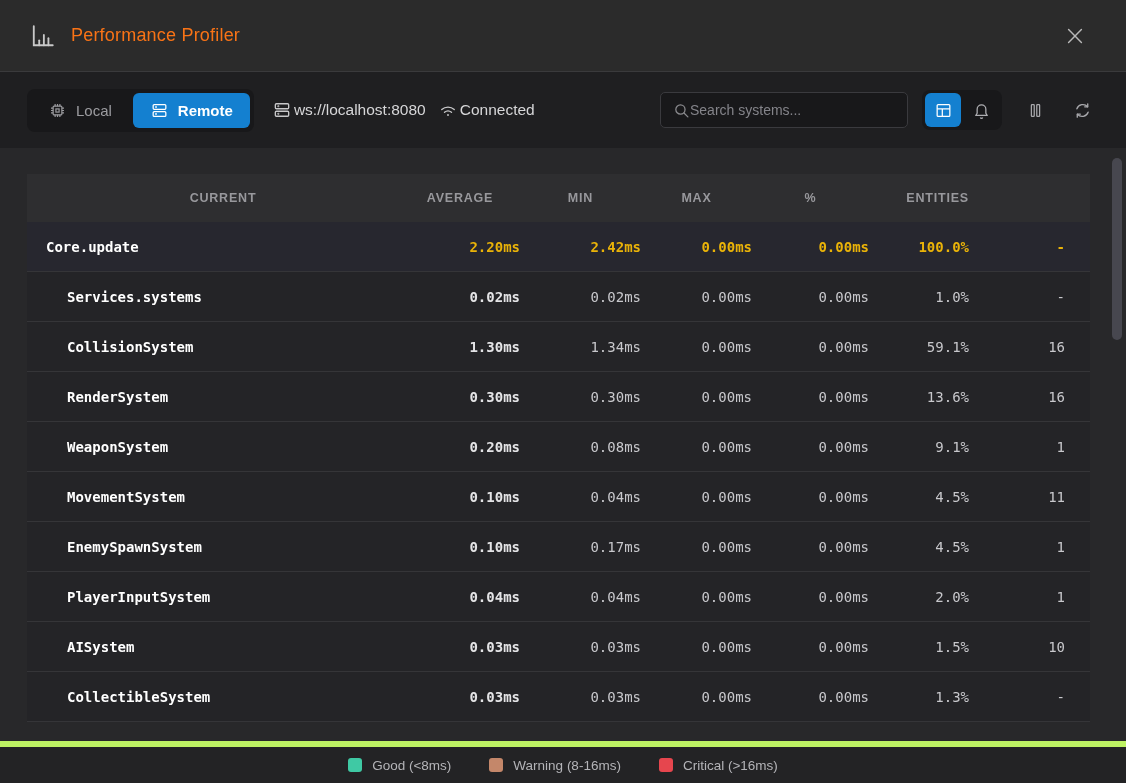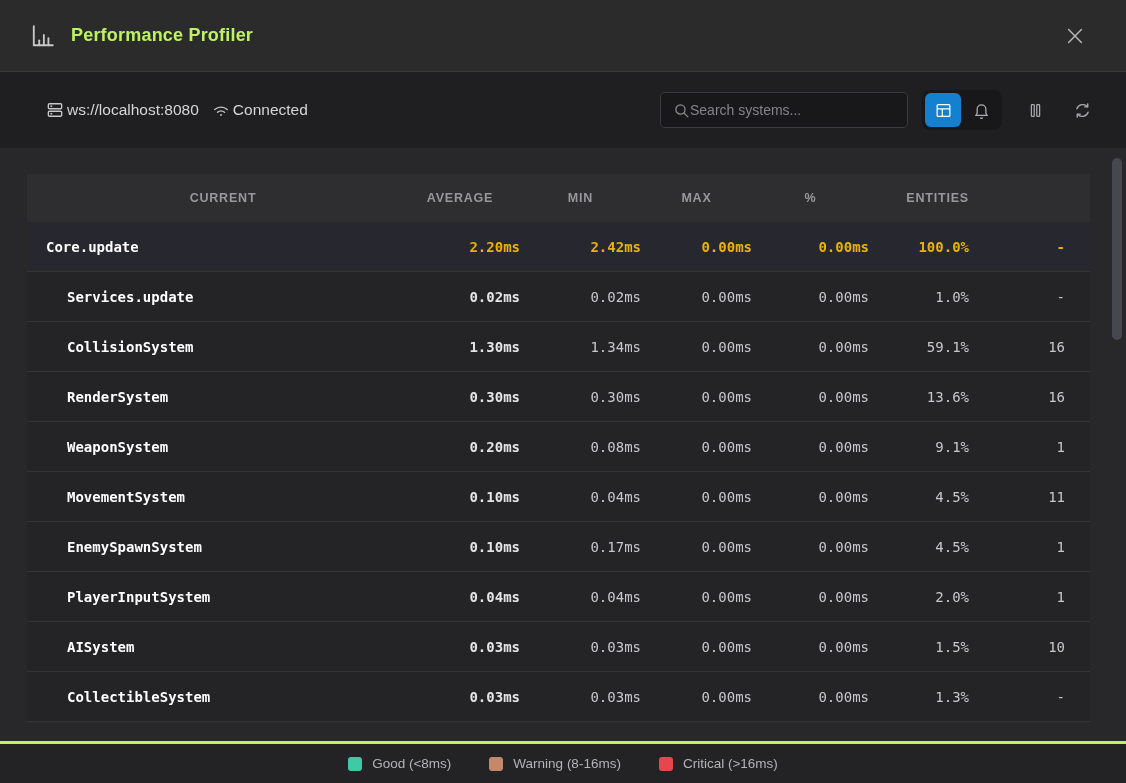--- a/index.html
+++ b/index.html
@@ -14,22 +14,22 @@
 
   
   .titlebar {
     height:72px; flex:0 0 72px;
     background:#2b2b2b;
     border-bottom:1px solid #3a3a3c;
     display:flex; align-items:center;
     padding:0 36px 0 30px;
   }
   .titlebar .app-title {
-    margin-left:15px; font-size:18px; font-weight:700;
-    color:#bef264; letter-spacing:.2px;
+    margin-left:15px; font-size:18px; font-weight:400;
+    color:#f97316; letter-spacing:.2px;
   }
   .close-btn {
     margin-left:auto; background:transparent; border:none; cursor:pointer;
     width:30px; height:30px; display:flex; align-items:center; justify-content:center;
   }
 
   
   .toolbar {
     height:76px; flex:0 0 76px;
     background:#1f1f21;
@@ -114,21 +114,21 @@
 
   .scrollbar-thumb {
     position:absolute; right:4px; top:10px;
     width:10px; height:182px;
     background:#47474f; border-radius:5px; cursor:pointer;
   }
 
   
   .footer {
     height:42px; flex:0 0 42px;
-    background:#232325; border-top:3px solid #bef264;
+    background:#232325; border-top:6px solid #bef264;
     display:flex; align-items:center; justify-content:center; gap:38px;
   }
   .legend-item { display:flex; align-items:center; gap:10px;
                  font-size:13.5px; color:#b4b4b8; }
   .swatch { width:14px; height:14px; border-radius:3px; }
 
   svg { display:block; }
 </style>
 </head>
 <body>
@@ -146,20 +146,43 @@
     </span>
     <span class="app-title">Performance Profiler</span>
     <button class="close-btn" title="Close">
       <svg width="22" height="22" viewBox="0 0 24 24" stroke="#b8b8b8" stroke-width="1.6" stroke-linecap="round">
         <path d="M5 5l14 14M19 5L5 19"></path>
       </svg>
     </button>
   </div>
 
   <div class="toolbar">
+    <div class="mode-switch">
+      <button class="mode-btn">
+        <span>
+          <svg width="19" height="19" viewBox="0 0 24 24" fill="none" stroke="#9c9ca0" stroke-width="1.5">
+            <rect x="6.5" y="6.5" width="11" height="11" rx="1.2"></rect>
+            <rect x="10" y="10" width="4" height="4"></rect>
+            <path d="M9 6.5V3.8M12 6.5V3.8M15 6.5V3.8M9 20.2v-2.7M12 20.2v-2.7M15 20.2v-2.7M6.5 9H3.8M6.5 12H3.8M6.5 15H3.8M20.2 9h-2.7M20.2 12h-2.7M20.2 15h-2.7"></path>
+          </svg>
+        </span>
+        <span>Local</span>
+      </button>
+      <button class="mode-btn active">
+        <span>
+          <svg width="19" height="19" viewBox="0 0 24 24" fill="none" stroke="#ffffff" stroke-width="1.6">
+            <rect x="4" y="4.5" width="16" height="6" rx="1.3"></rect>
+            <rect x="4" y="13.5" width="16" height="6" rx="1.3"></rect>
+            <circle cx="7.6" cy="7.5" r="0.4" fill="#ffffff"></circle>
+            <circle cx="7.6" cy="16.5" r="0.4" fill="#ffffff"></circle>
+          </svg>
+        </span>
+        <span>Remote</span>
+      </button>
+    </div>
 
     <div class="conn">
       <span class="seg">
         <span>
           <svg width="20" height="20" viewBox="0 0 24 24" fill="none" stroke="#c8c8ca" stroke-width="1.6">
             <rect x="4" y="4.5" width="16" height="6" rx="1.3"></rect>
             <rect x="4" y="13.5" width="16" height="6" rx="1.3"></rect>
             <circle cx="7.6" cy="7.5" r="0.4" fill="#c8c8ca"></circle>
             <circle cx="7.6" cy="16.5" r="0.4" fill="#c8c8ca"></circle>
           </svg>
@@ -242,21 +265,21 @@
         <div class="trow grid-cols highlight">
           <div class="c-name">Core.update</div>
           <div class="c-num c-current">2.20ms</div>
           <div class="c-num">2.42ms</div>
           <div class="c-num">0.00ms</div>
           <div class="c-num">0.00ms</div>
           <div class="c-num">100.0%</div>
           <div class="c-num">-</div>
         </div>
         <div class="trow grid-cols">
-          <div class="c-name" style="padding-left: 21px;">Services.update</div>
+          <div class="c-name" style="padding-left: 21px;">Services.systems</div>
           <div class="c-num c-current">0.02ms</div>
           <div class="c-num">0.02ms</div>
           <div class="c-num">0.00ms</div>
           <div class="c-num">0.00ms</div>
           <div class="c-num">1.0%</div>
           <div class="c-num">-</div>
         </div>
         <div class="trow grid-cols">
           <div class="c-name" style="padding-left: 21px;">CollisionSystem</div>
           <div class="c-num c-current">1.30ms</div>

